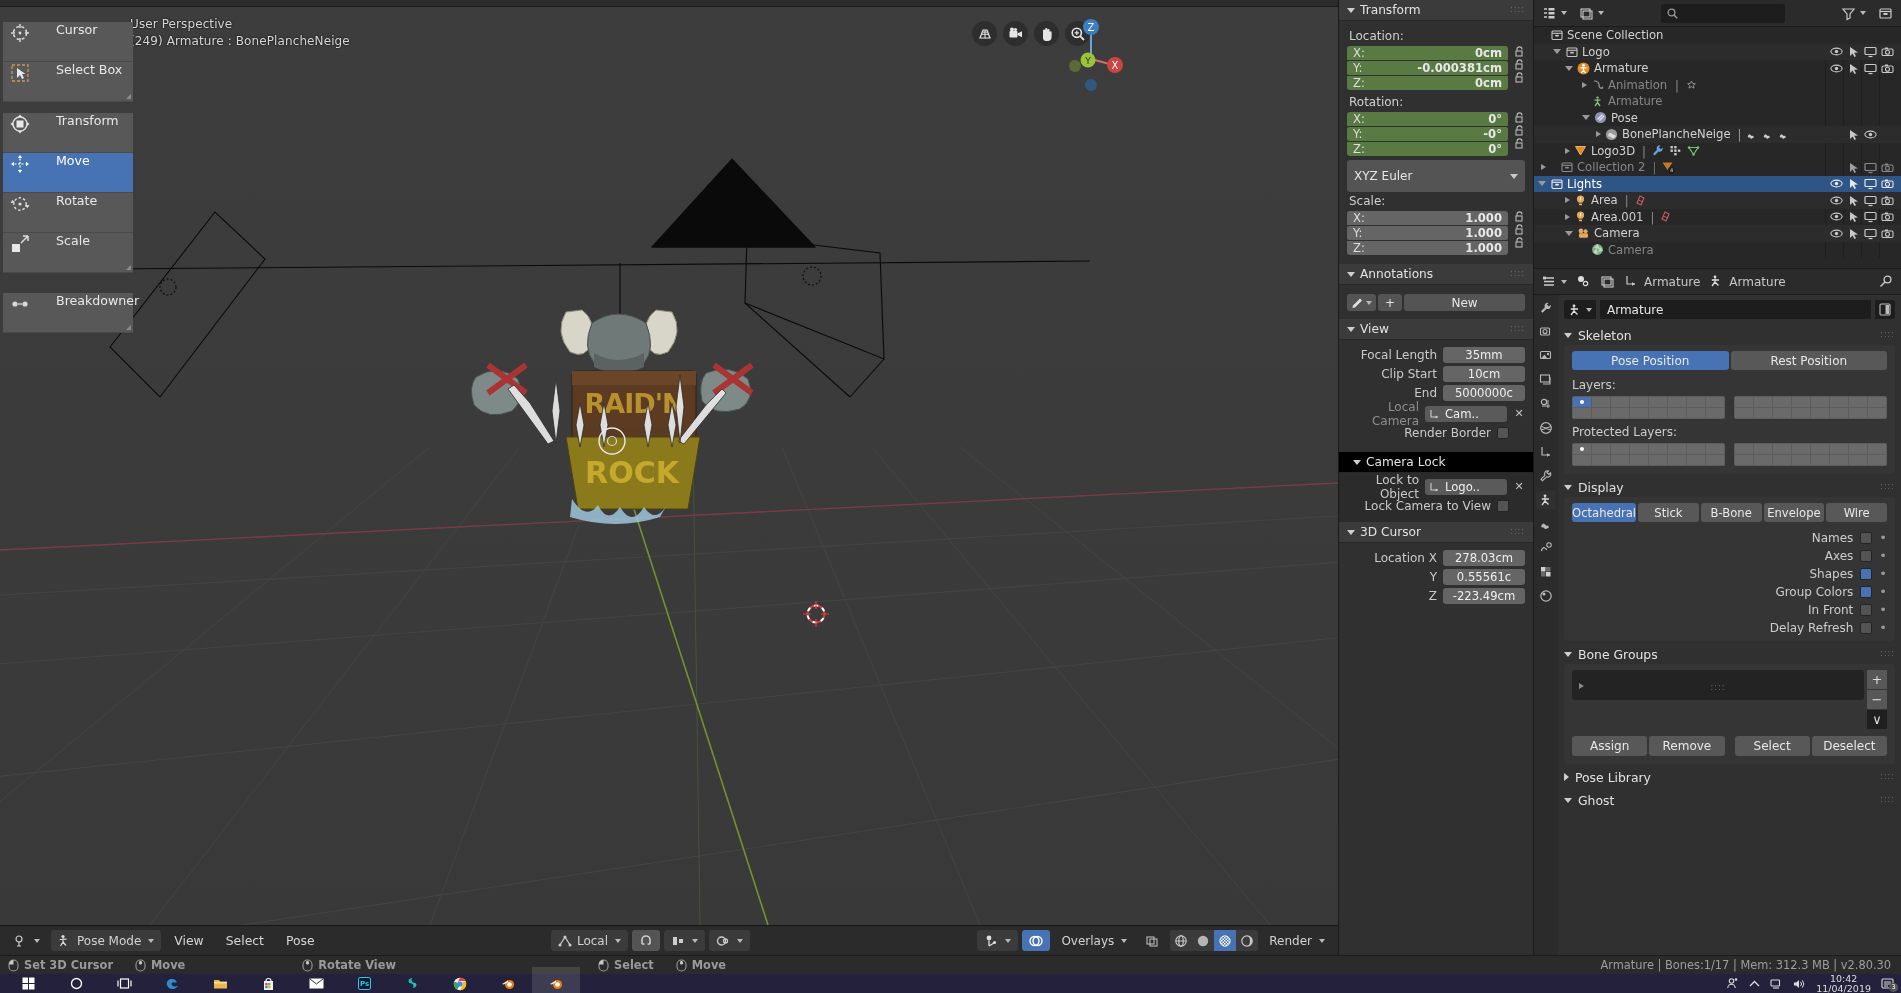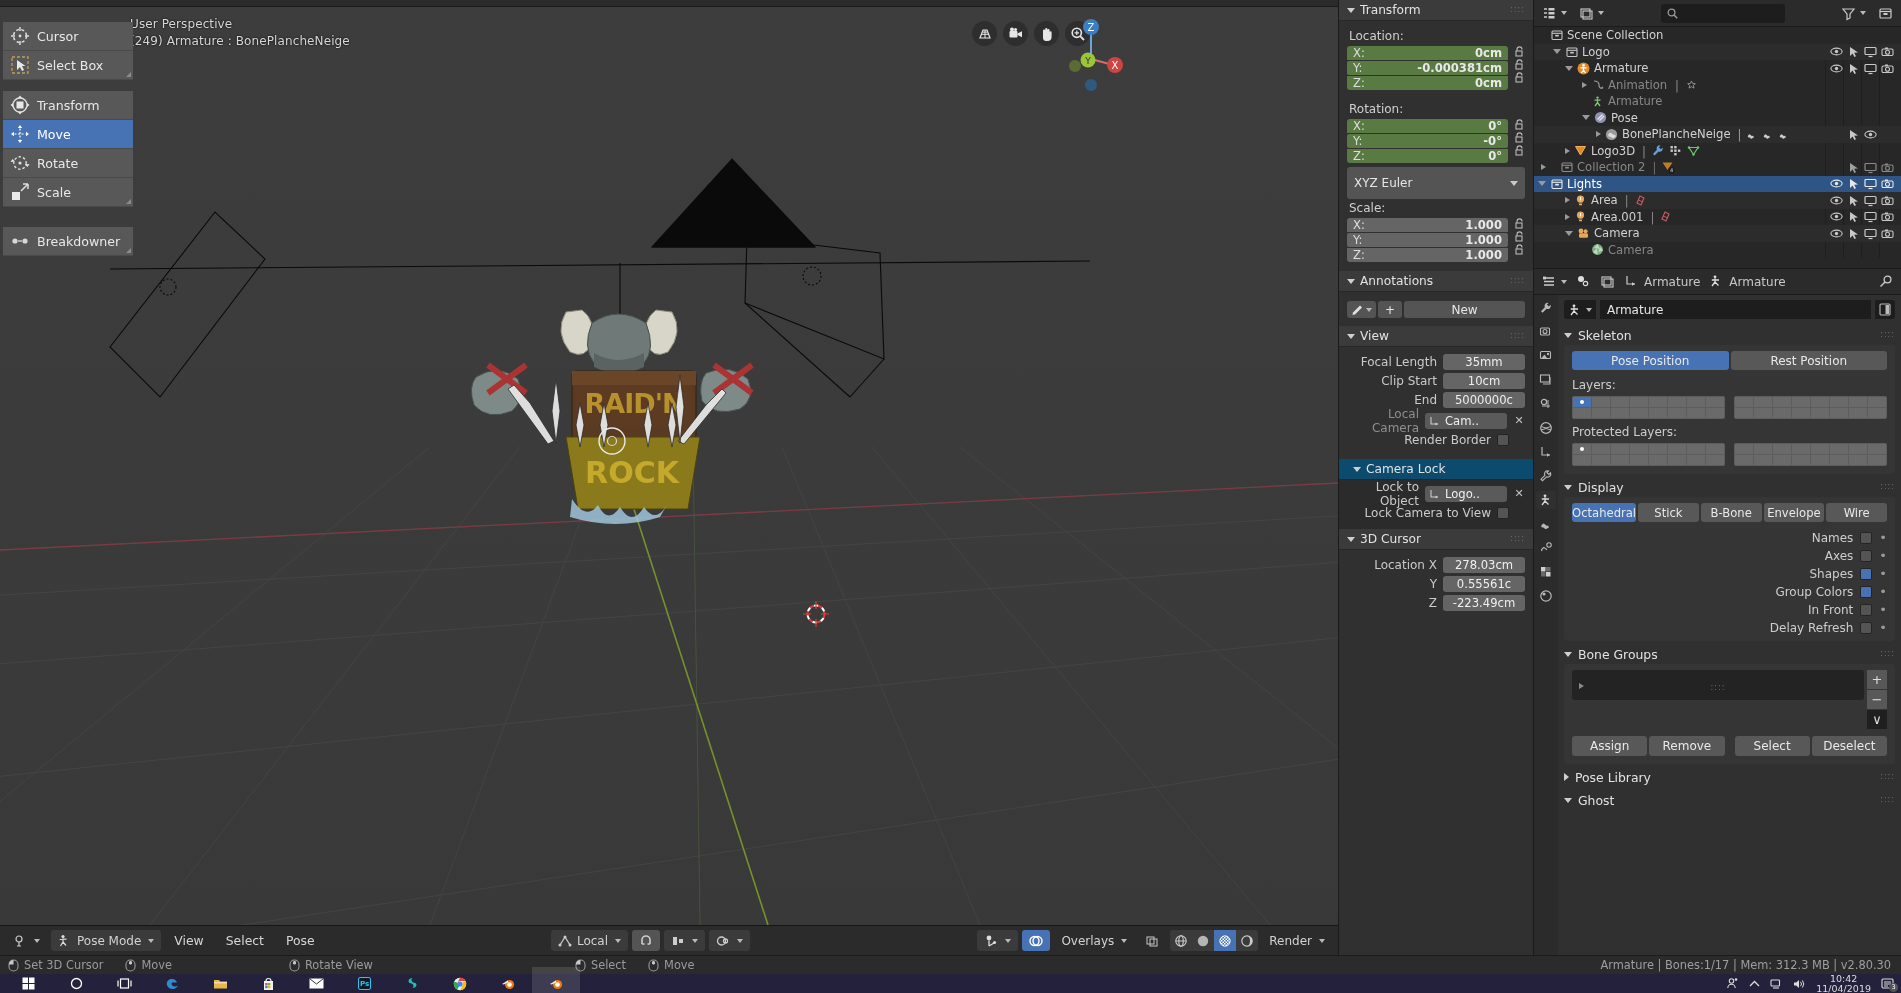--- a/index.html
+++ b/index.html
@@ -25,22 +25,22 @@
   #vp-canvas { position: absolute; left: 0; top: 7px; width: 1338px; height: 918px; }
   .vp-text { position: absolute; color: #d8d8d8; font-size: 12px; text-shadow: 0 0 2px #000; letter-spacing: .1px;}
 
   
   #vp-toolbar {
     position: absolute; left: 3px; top: 15px; width: 130px;
     display: flex; flex-direction: column; gap: 2px; z-index: 20;
   }
   .tb-group { display: flex; flex-direction: column; }
   .tb-item {
-    position: relative; display: flex; align-items: center; gap: 6px;
-    height: 29px; padding-left: 6px;
+    position: relative; display: flex; gap: 25px;
+    height: 40px; padding-left: 6px;
     background: #585858; color: #e8e8e8; font-size: 12.6px;
     border-bottom: 1px solid #4a4a4a;
   }
   .tb-item.active { background: #4772b3; color: #fff; }
   .tb-item .ic { width: 22px; height: 22px; flex: 0 0 22px; display: flex; align-items: center; justify-content: center;}
   .tb-item .corner {
     position: absolute; right: 2px; bottom: 2px;
     width: 0; height: 0; border-left: 5px solid transparent; border-bottom: 5px solid #8b8b8b;
   }
   .tb-sep { height: 7px; }
@@ -67,21 +67,21 @@
   .seg { display:flex; background:#3b3b3b; border-radius:3px; overflow:hidden; height:21px; align-items:center;}
   .seg > div { width: 22px; height:21px; display:flex;align-items:center;justify-content:center;}
   .seg > div.sel { background:#4772b3; }
 
   
   #statusbar {
     position: absolute; left: 0; top: 955px; width: 1901px; height: 19px;
     background: #2b2b2b; display:flex; align-items:center; color:#9a9a9a; font-size: 11.4px;
     border-top: 1px solid #1b1b1b;
   }
-  .sb-item { display:flex; align-items:center; gap:5px; margin-right: 22px;}
+  .sb-item { display:flex; align-items:center; gap:5px; margin-right: 22px; font-weight: bold;}
   #sb-right { position:absolute; right: 10px; color:#9e9e9e; font-size:11.4px; }
 
   
   #taskbar { position:absolute; left:0; top:974px; width:1901px; height:19px; background:#23213b; }
   #taskbar .tb-icons { position:absolute; left:4px; top:0; height:19px; display:flex; align-items:center; gap:0px;}
   .tki { width: 48px; height:33px; display:flex;align-items:center;justify-content:center;}
   .tki.hl { background: rgba(255,255,255,.12);}
   #tray { position:absolute; right:2px; top:0; height:19px; display:flex; align-items:center; gap:10px; color:#dcdcdc; font-size:9.5px;}
   #clock { text-align:center; line-height:9.5px; }
 
@@ -604,21 +604,21 @@
             </span>
           <span class="lockico">
               <svg width="11" height="12" viewBox="0 0 11 12">
                 <path d="M3 5V3.4a2.5 2.5 0 015 0" fill="none" stroke="#b9b9b9" stroke-width="1.1"></path>
                 <rect x="2" y="5" width="6" height="5" fill="none" stroke="#b9b9b9" stroke-width="1.1"></rect>
               </svg>
             </span>
         </div>
       </div>
 
-      <div class="sublabel" style="margin-top:12px">Rotation:</div>
+      <div class="sublabel" style="margin-top:5px">Rotation:</div>
       <div style="display:flex; gap:5px; align-items:flex-start;">
         <div class="vstack">
           <div class="vfield green">
             <span class="k">X:</span>
             <span class="v">0°</span>
           </div>
           <div class="vfield green">
             <span class="k">Y:</span>
             <span class="v">-0°</span>
           </div>
@@ -743,21 +743,21 @@
           <span>Cam..</span>
         </span>
         <span style="width:12px;text-align:center;color:#c2c2c2;font-size:11px">✕</span>
       </div>
       <div class="prow">
         <span class="lbl" style="flex:1">Render Border</span>
         <span class="chkbox" style="margin-right:16px"></span>
       </div>
     </div>
 
-    <div class="pnl-head" style="background:#0c4a6e">
+    <div class="pnl-head" style="background:#000000">
       <span class="tri" style="margin-left:6px"></span>
       <span>Camera Lock</span>
     </div>
     <div class="pnl-body" style="background:#2b2b2b; padding-top:5px; padding-bottom:6px;">
       <div class="prow">
         <span class="lbl" style="flex:1">Lock to Object</span>
         <span class="val dark" style="flex:0 0 82px; justify-content:flex-start; gap:4px; padding-left:4px;">
           <svg width="12" height="12" viewBox="0 0 12 12">
               <path d="M2 2v7h7" stroke="#ccc" stroke-width="1.1" fill="none"></path>
               <path d="M9 9 l-2.5 -1.5 l0 3 Z" fill="#ccc"></path>

